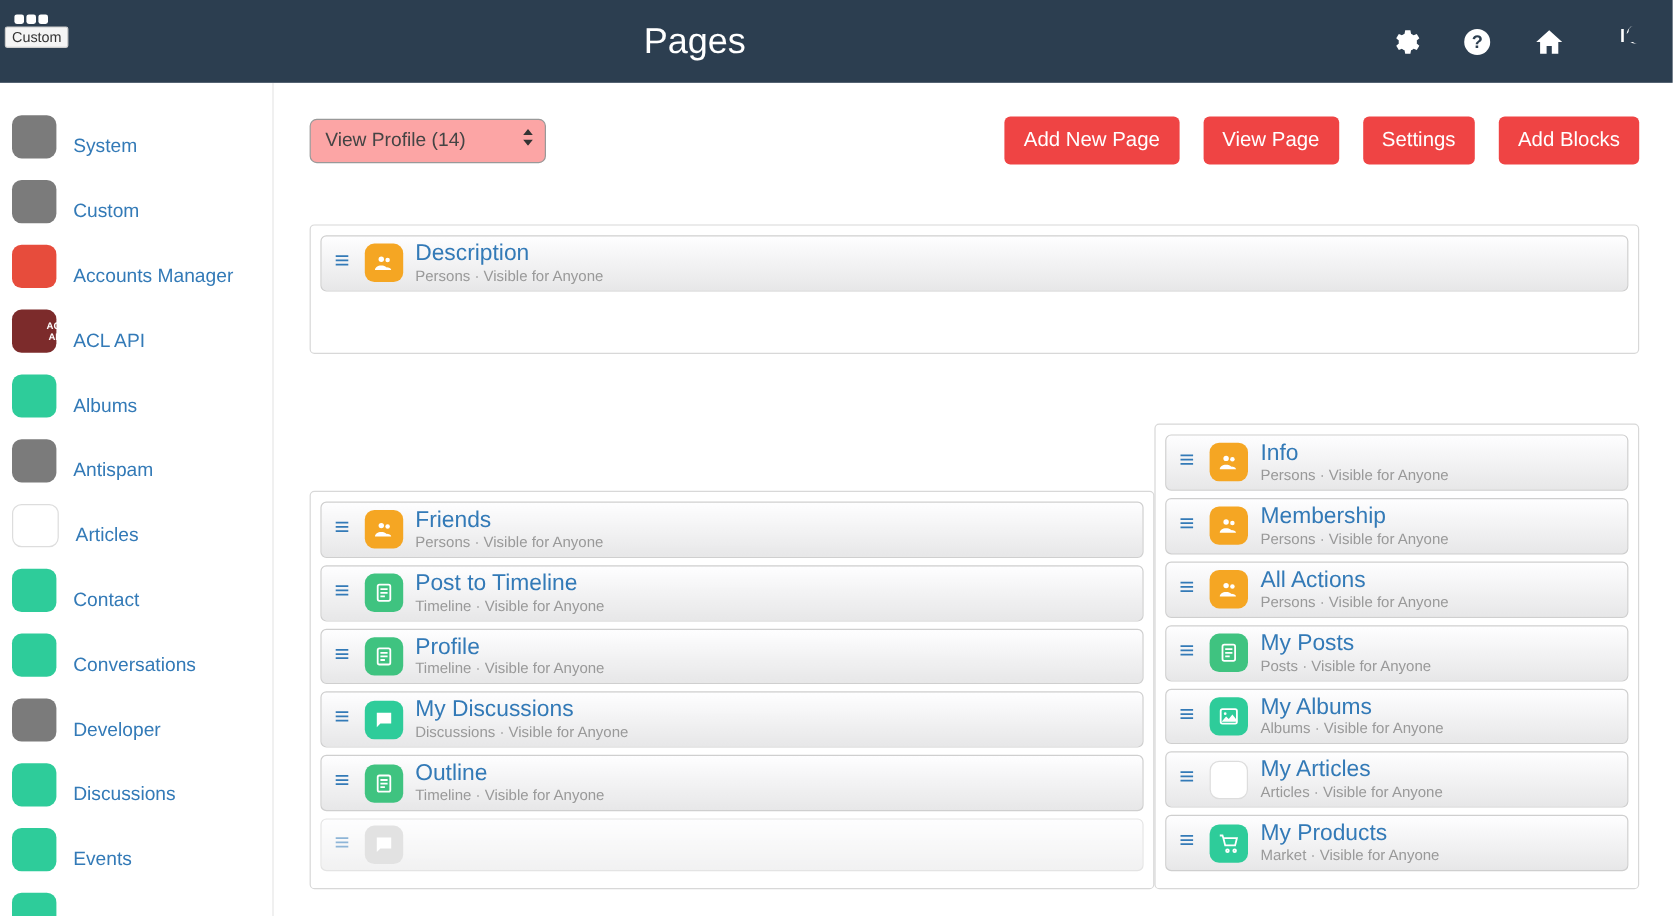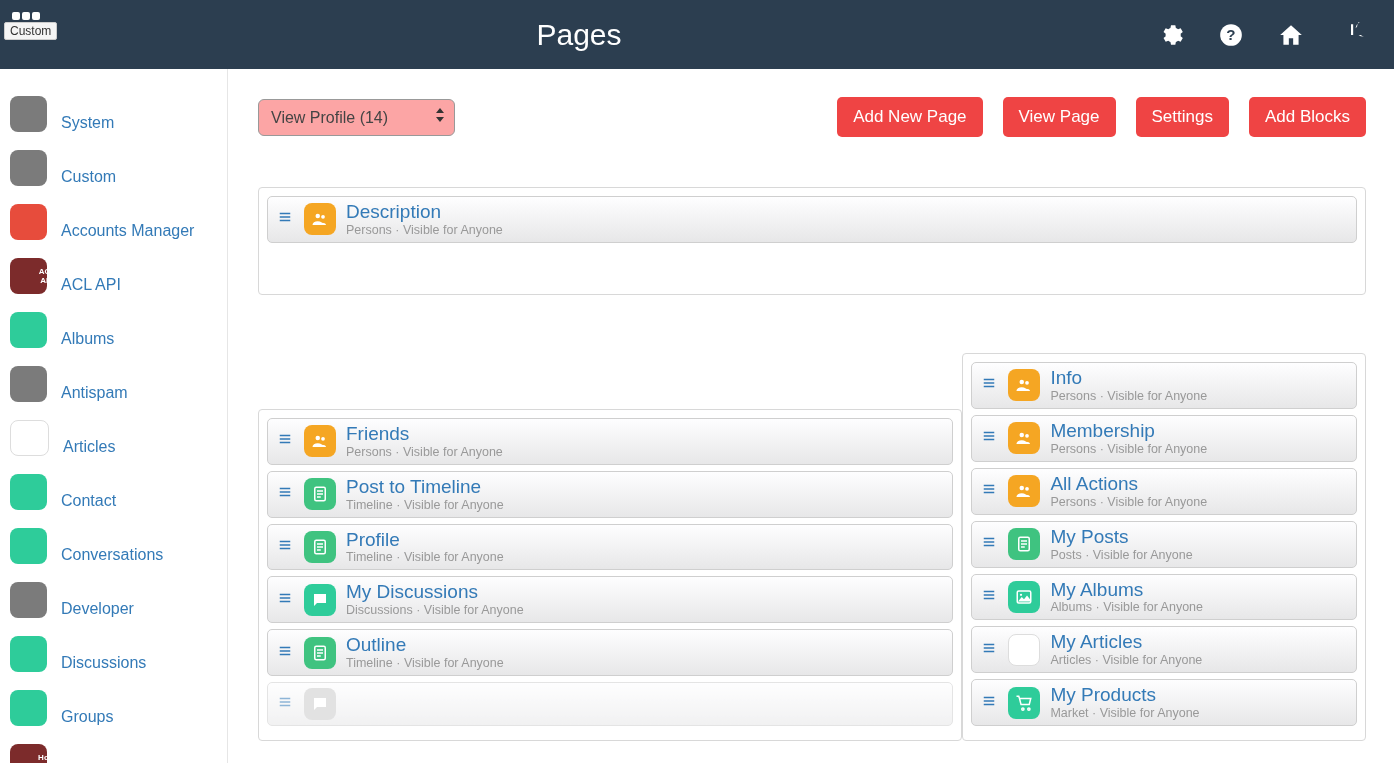--- a/index.html
+++ b/index.html
@@ -337,20 +337,28 @@
         <div class="sb-icon c-teal">
           <svg>
             <use href="#i-chat"></use>
           </svg>
         </div>
         <span class="sb-label">Discussions</span>
       </div>
       <div class="sidebar-item">
         <div class="sb-icon c-teal">
           <svg>
+            <use href="#i-calendar"></use>
+          </svg>
+        </div>
+        <span class="sb-label">Events</span>
+      </div>
+      <div class="sidebar-item">
+        <div class="sb-icon c-teal">
+          <svg>
             <use href="#i-persons"></use>
           </svg>
         </div>
         <span class="sb-label">Groups</span>
       </div>
       <div class="sidebar-item">
         <div class="sb-icon c-darkred" style="font-size: 8px; line-height: 9px; text-align: center; font-weight: bold;">Host<br>API</div>
         <span class="sb-label">Hosting API</span>
       </div>
     </div>

